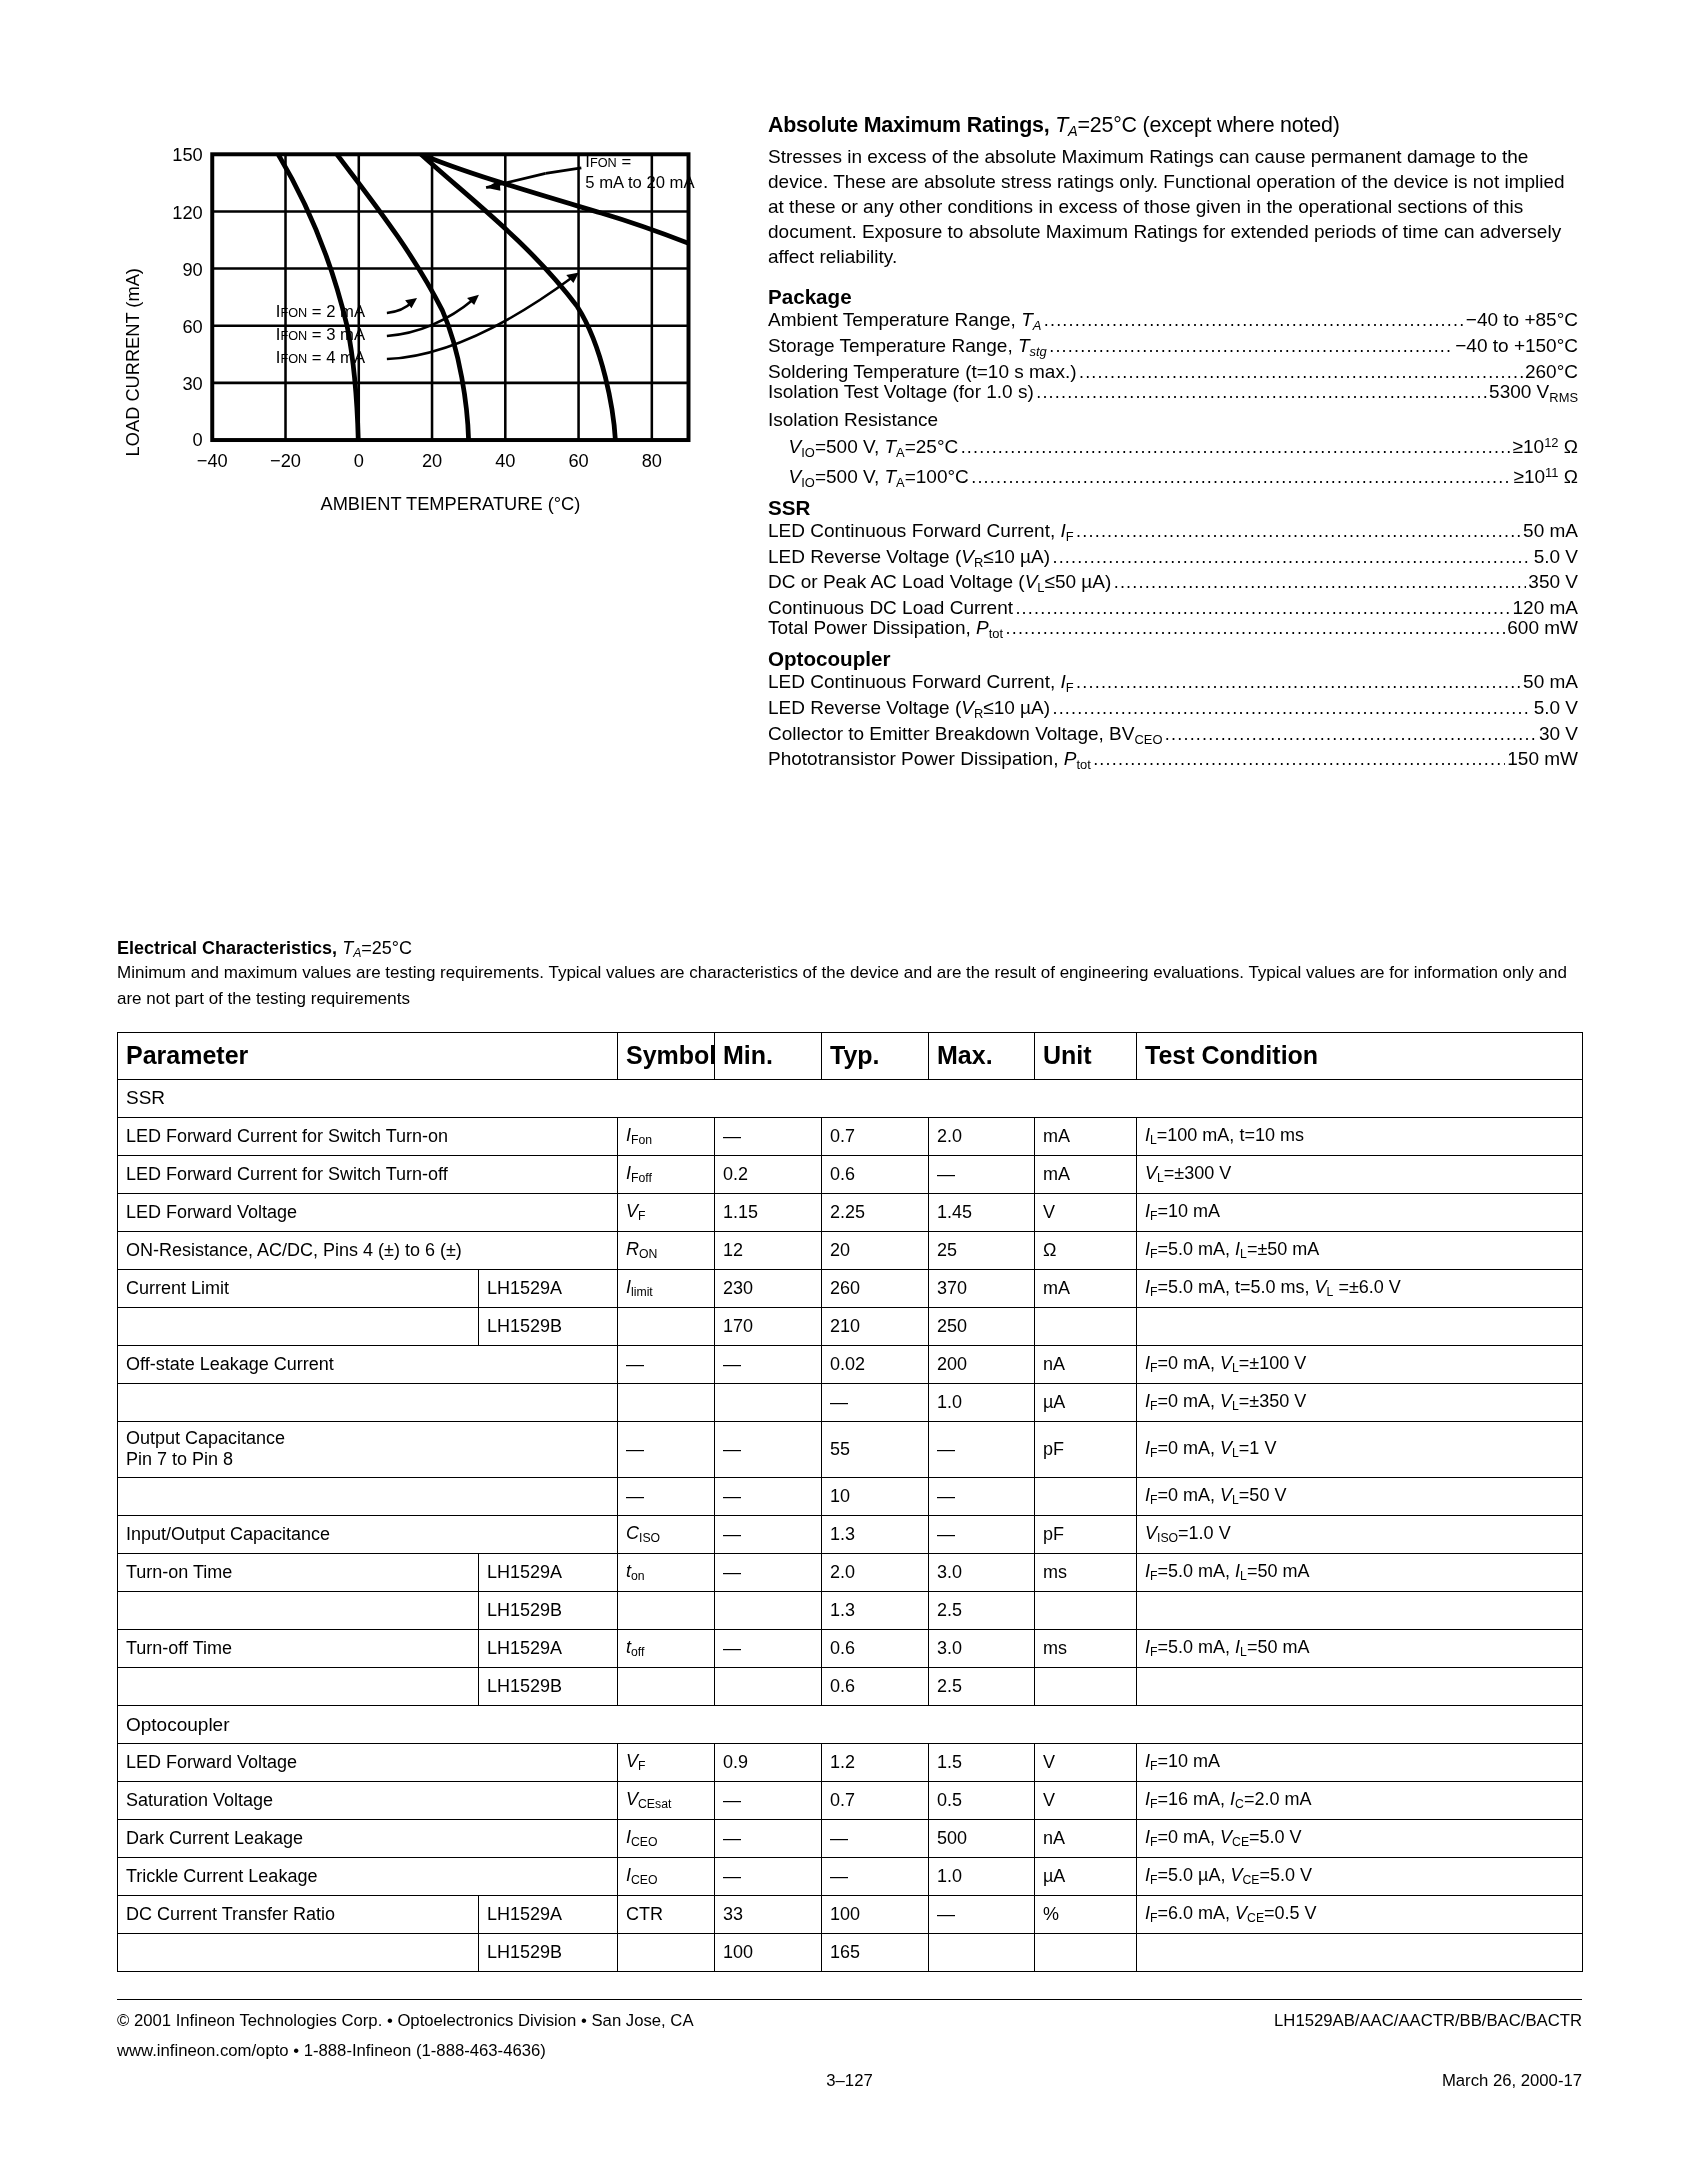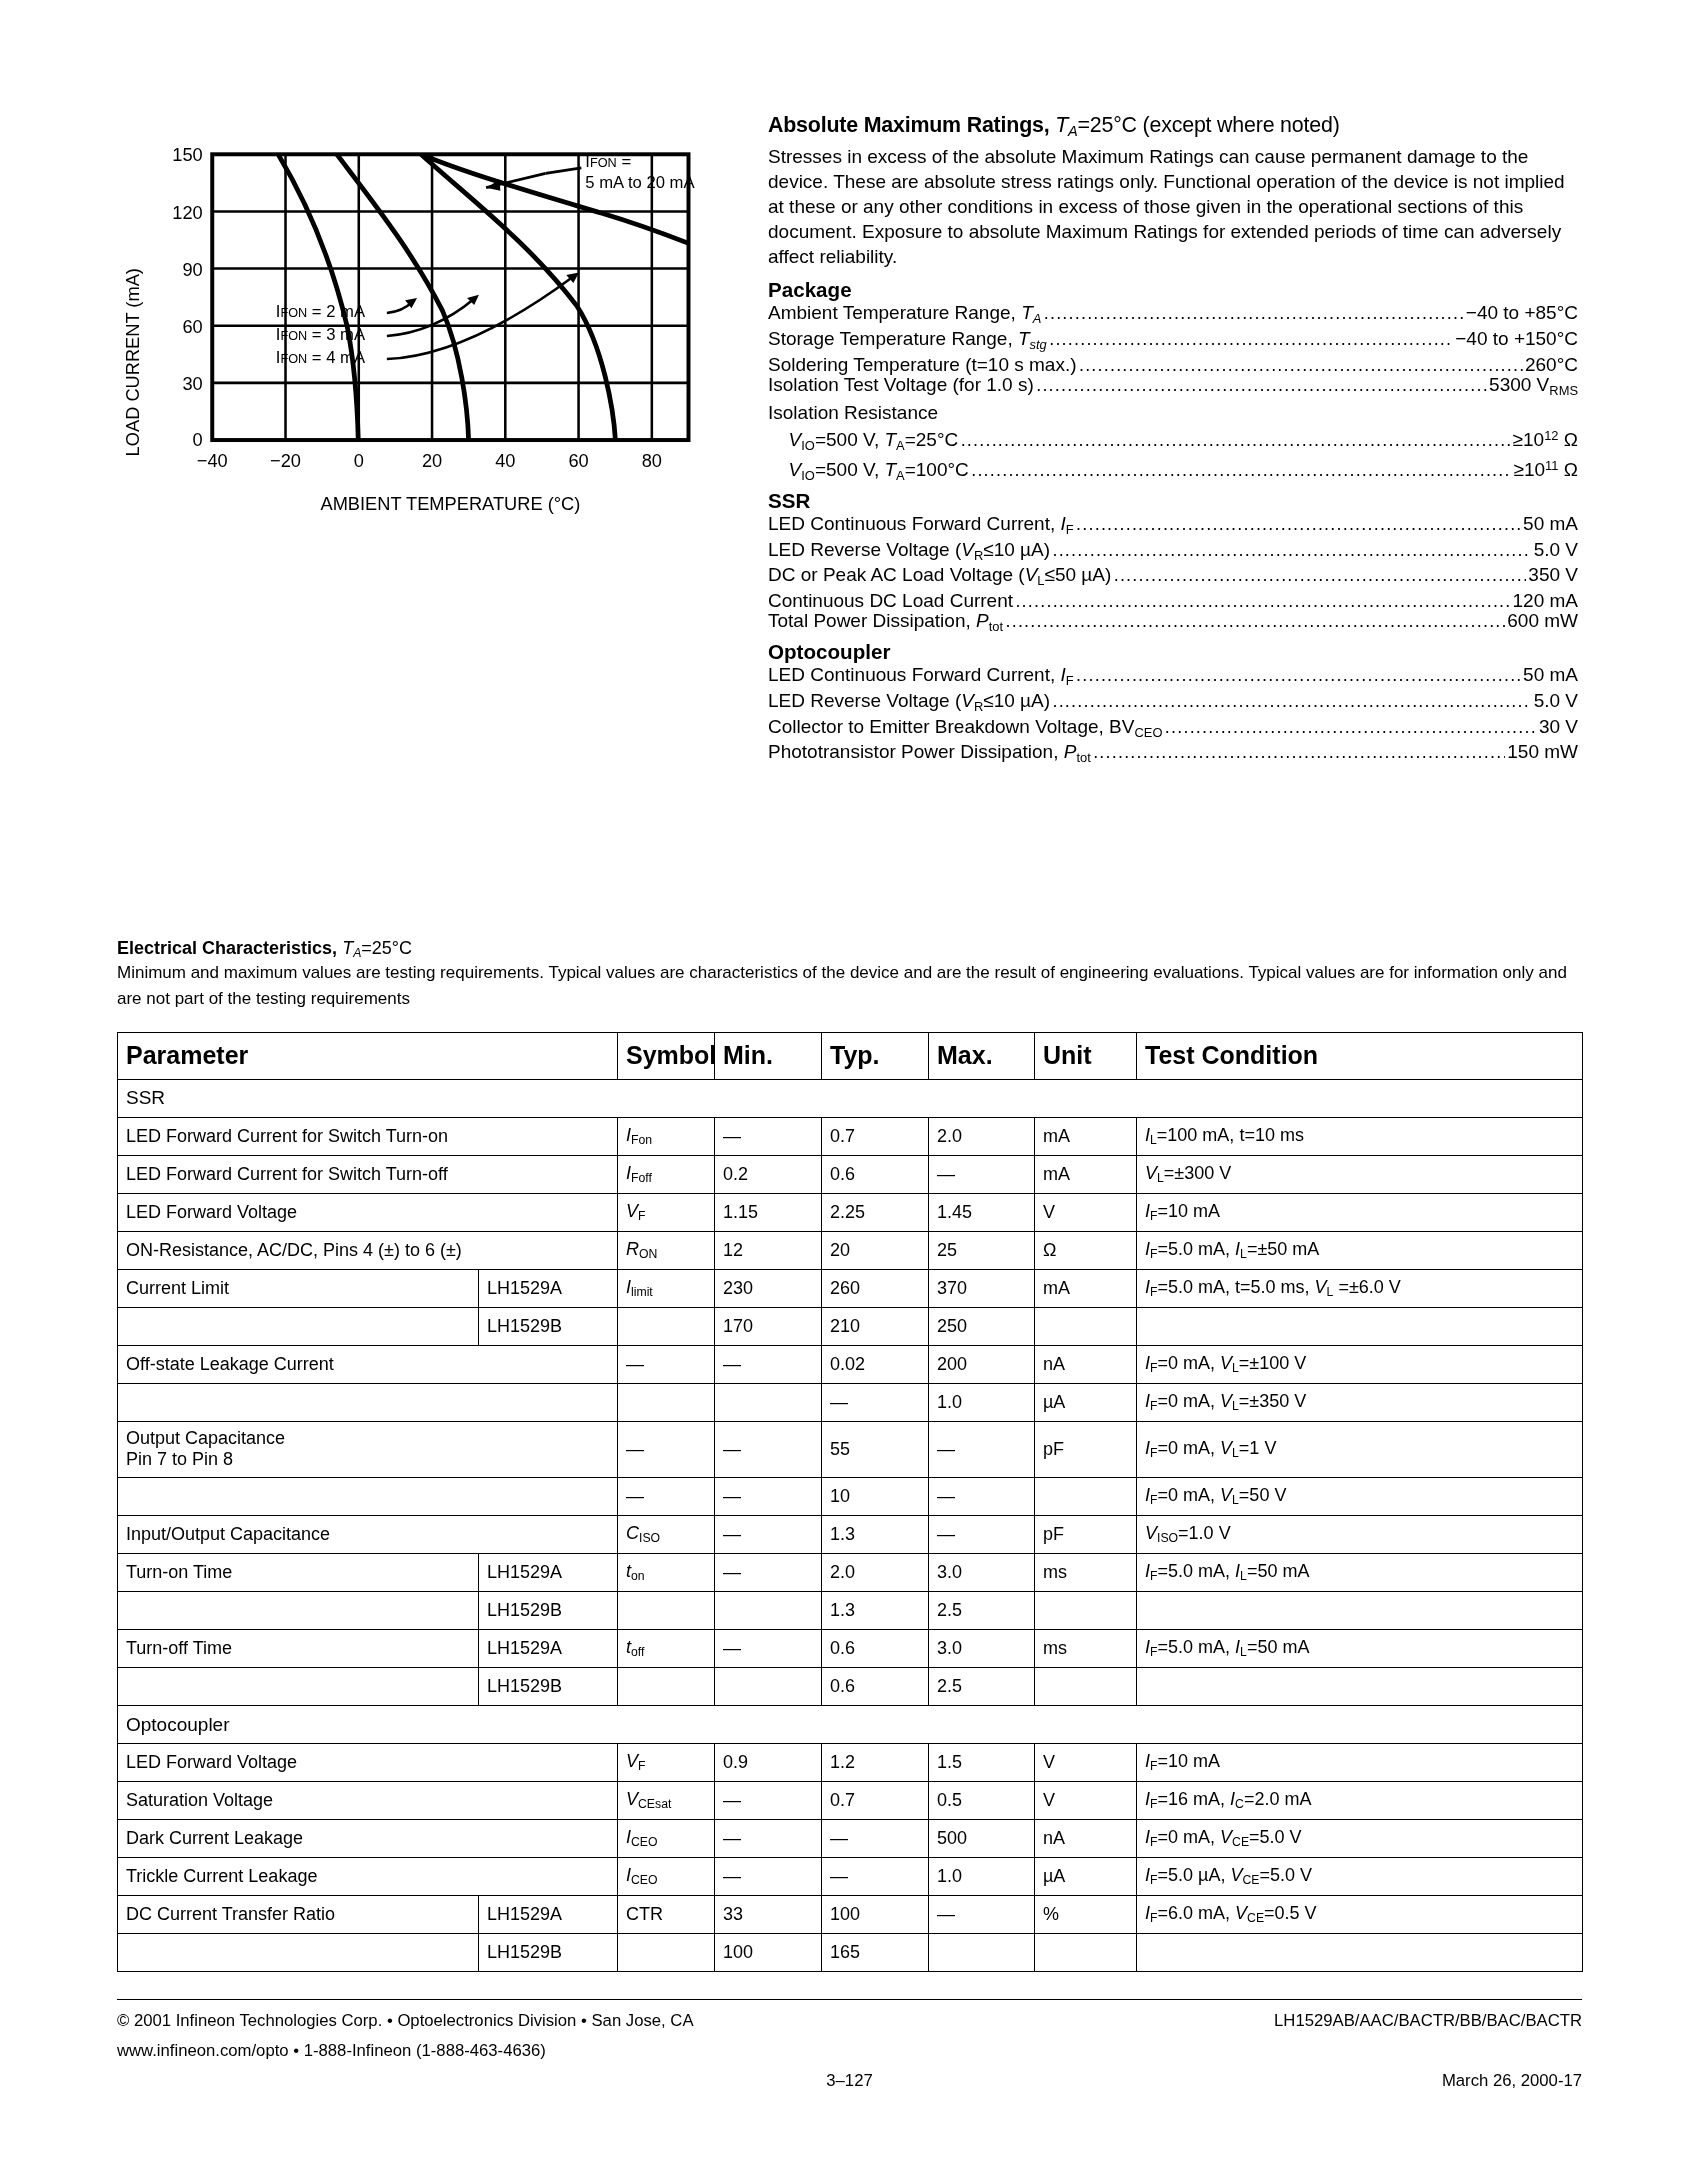--- a/index.html
+++ b/index.html
@@ -18,21 +18,21 @@
   
   .top-area { position: absolute; left: 117px; top: 113px; width: 1461px; }
   .col-left  { position: absolute; left: 0;    top: 0; width: 643px; }
   .col-right { position: absolute; left: 651px; top: 0; width: 810px; }
 
   .sec-head {
     font-size: 21.4px; font-weight: bold; letter-spacing: -0.2px;
     margin-bottom: 4.8px; white-space: nowrap;
   }
   .sub-head {
-    font-size: 20.6px; font-weight: bold; margin-top: 9px; margin-bottom: 1.6px;
+    font-size: 20.6px; font-weight: bold; margin-top: 16px; margin-bottom: 1.6px;
   }
   .para { font-size: 19px; line-height: 25px; text-align: left; }
 
   
   .spec {
     display: flex; align-items: baseline; font-size: 19px;
     line-height: 20px; white-space: nowrap; width: 100%;
   }
   .spec .lbl { flex: 0 0 auto; }
   .spec .dots {
@@ -553,21 +553,21 @@
         <td class="nob-t"></td>
         <td class="nob-t"></td>
       </tr>
     </tbody>
   </table>
 
   <div class="footer">
     <hr>
     <div class="footer-row">
       <span class="f-left">© 2001 Infineon Technologies Corp. • Optoelectronics Division • San Jose, CA</span>
-      <span class="f-right">LH1529AB/AAC/BACTR/BB/BAC/BACTR</span>
+      <span class="f-right">LH1529AB/AAC/AACTR/BB/BAC/BACTR</span>
     </div>
     <div class="footer-row">
       <span class="f-left">www.infineon.com/opto • 1-888-Infineon (1-888-463-4636)</span>
     </div>
     <div class="footer-row">
       <span class="f-center">3–127</span>
       <span class="f-right">March 26, 2000-17</span>
     </div>
   </div>
 

